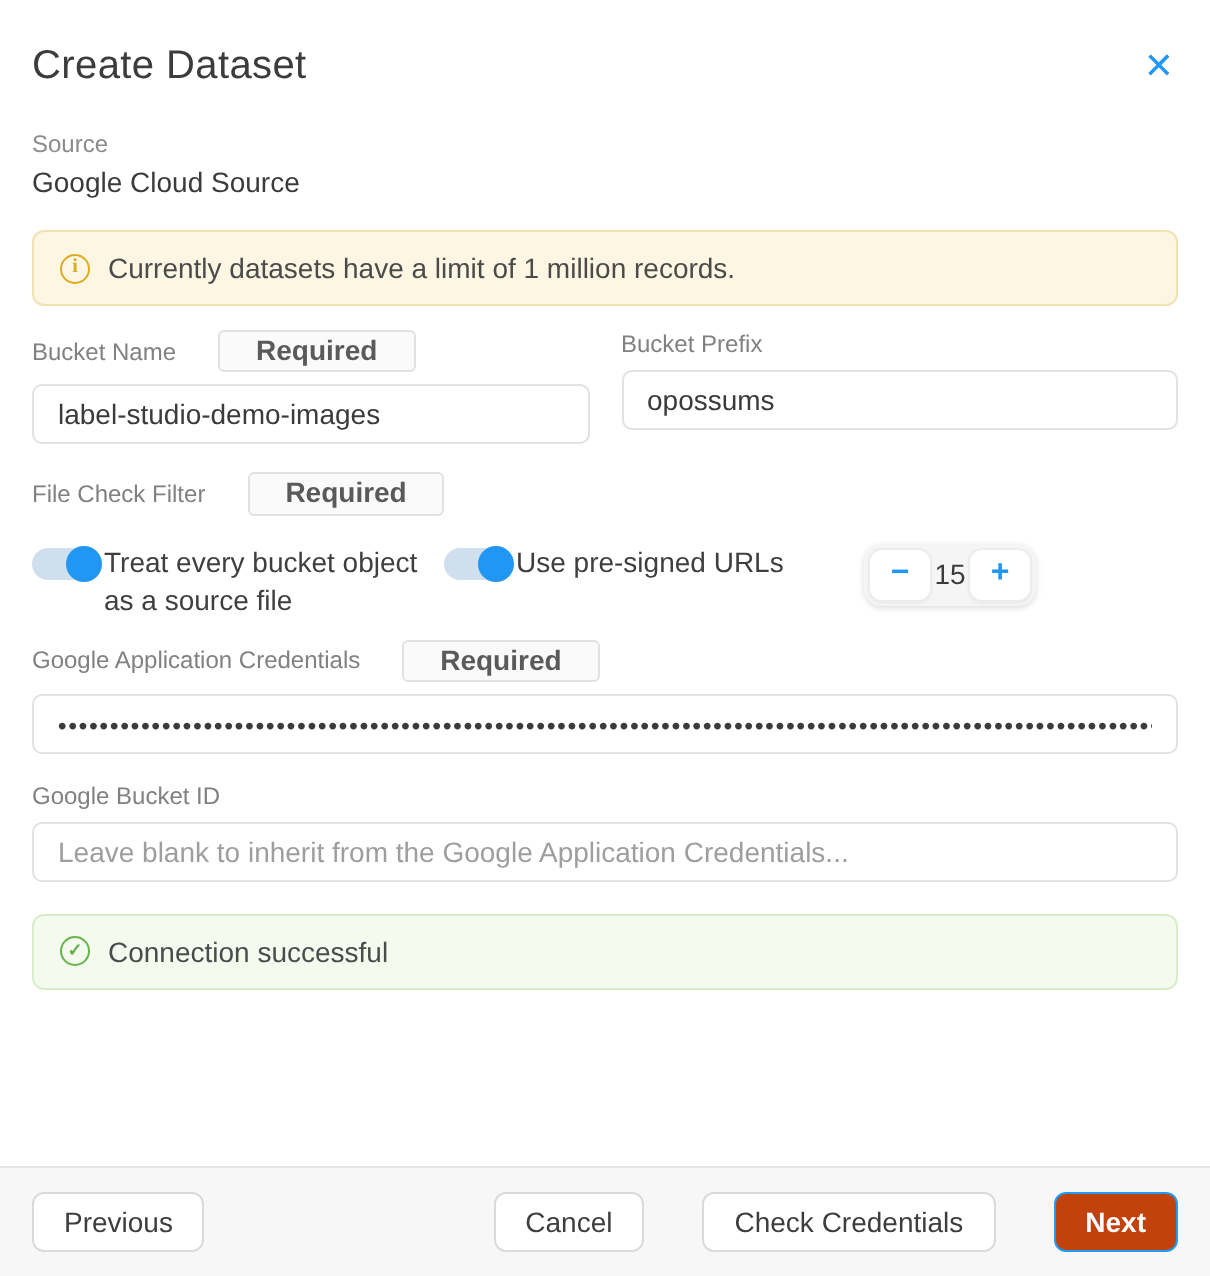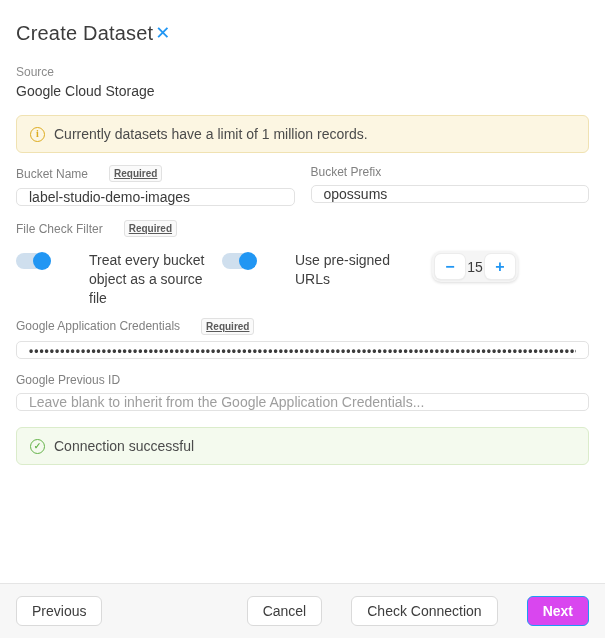--- a/index.html
+++ b/index.html
@@ -3,21 +3,21 @@
 <meta charset="utf-8">
 <style>
   * { margin:0; padding:0; box-sizing:border-box; }
   html,body { background:#fff; }
   body { font-family:"Liberation Sans", sans-serif; width:605px; height:638px; overflow:hidden; }
 
   .dialog { position:relative; width:605px; height:638px; background:#fff; }
   .content { padding:0 16px; }
 
   
-  .header { display:flex; align-items:flex-start; padding:22px 16px 0 16px; }
+  .header { display:flex; align-items:flex-start; justify-content:space-between; padding:22px 16px 0 16px; }
   .title { font-size:20px; font-weight:500; color:#3c3c3c; letter-spacing:.2px; }
   .close-btn { border:none; background:none; color:#2196f3; font-size:18px; font-weight:500; cursor:pointer; line-height:1; padding:2px; }
 
   
   .source-block { margin-top:20px; }
   .small-label { font-size:12px; color:#8b8b8b; }
   .source-value { margin-top:4px; font-size:14px; color:#3b3b3b; }
 
   
   .banner { margin-top:16px; border-radius:6px; padding:10px 13px; display:flex; align-items:center; gap:9px; font-size:14px; color:#4b4b4b; }
@@ -26,62 +26,62 @@
   .circle-icon { width:15px; height:15px; border-radius:50%; flex:0 0 auto; display:flex; align-items:center; justify-content:center; font-size:10px; line-height:1; }
   .info-icon { border:1.5px solid #ddab1e; color:#ddab1e; font-weight:700; font-family:"Liberation Serif", serif; }
   .check-icon { border:1.5px solid #65b34a; color:#65b34a; font-weight:700; font-size:9px; }
 
   
   .fields-row { display:grid; grid-template-columns:1fr 1fr; gap:16px; margin-top:12px; }
   .field { display:block; }
   .field-full { margin-top:14px; }
   .label-row { display:flex; align-items:center; gap:21px; margin-bottom:6px; }
   .field-label { font-size:12px; color:#818181; }
-  .req-badge { font-size:10px; font-weight:600; color:#5a5a5a; background:#fafafa; border:1px solid #e1e1e1; border-radius:3px; padding:2px 4px; line-height:1.1;text-decoration:underline; }
-  .text-input { width:100%; height:18px; border:1px solid #e2e2e2; border-radius:5px; padding:0 12px; font-size:14px; color:#3b3b3b; background:#fff; font-family:"Liberation Sans", sans-serif; outline:none; }
+  .req-badge { font-size:14px; font-weight:600; color:#5a5a5a; background:#fafafa; border:1px solid #e1e1e1; border-radius:3px; padding:2px 18px; line-height:1.1; }
+  .text-input { width:100%; height:30px; border:1px solid #e2e2e2; border-radius:5px; padding:0 12px; font-size:14px; color:#3b3b3b; background:#fff; font-family:"Liberation Sans", sans-serif; outline:none; }
   .text-input::placeholder { color:#9e9e9e; }
   .pw-input { letter-spacing:1px; font-size:12px; font-weight:700; padding-top:3px; }
 
   
   .toggles-row { display:flex; align-items:flex-start; margin-top:14px; }
   .toggle-group { display:block; }
   .tg1 { width:206px; }
   .tg2 { width:186px; }
-  .toggle-line { display:flex; align-items:flex-start;gap:37px; }
+  .toggle-line { display:flex; align-items:flex-start; }
   .switch { position:relative; width:32px; height:16px; border-radius:8px; background:#cfdfee; flex:0 0 auto; margin-top:2px; cursor:pointer; }
   .switch .knob { position:absolute; right:-3px; top:-1px; width:18px; height:18px; border-radius:50%; background:#2196f3; }
   .toggle-label { margin-left:4px; font-size:14px; color:#3f3f3f; line-height:1.35; }
   .helper-text { margin:6px 0 0 36px; font-size:13px; color:#c0c0c0; line-height:1.4; width:180px; }
 
   
   .stepper { display:flex; align-items:center; background:#f5f5f5; border-radius:9px; padding:3px; box-shadow:0 1px 3px rgba(0,0,0,.14); margin-left:24px; margin-top:0px; }
   .step-btn { width:30px; height:25px; background:#fff; border:none; border-radius:6px; box-shadow:0 0 0 1px #ececec, 0 1px 2px rgba(0,0,0,.10); color:#2196f3; font-size:16px; font-weight:700; display:flex; align-items:center; justify-content:center; cursor:pointer; line-height:1; }
   .step-value { width:20px; text-align:center; font-size:14px; color:#3b3b3b; }
 
   
   .footer { position:absolute; left:0; right:0; bottom:0; height:55px; background:#f7f7f7; border-top:1px solid #e5e5e5; display:flex; align-items:center; padding:0 16px; }
   .btn { height:30px; padding:0 15px; border-radius:6px; border:1px solid #dadada; background:#fff; font-size:14px; font-weight:500; color:#3d3d3d; cursor:pointer; font-family:"Liberation Sans", sans-serif; }
   .btn-group { margin-left:auto; display:flex; gap:29px; }
-  .btn.primary { background:#d946ef; border-color:#1e9bf5; color:#fff; font-weight:600; }
+  .btn.primary { background:#c2410c; border-color:#1e9bf5; color:#fff; font-weight:600; }
 </style>
 </head>
 <body>
 
 <div class="dialog">
 
   <div class="header">
     <div class="title">Create Dataset</div>
     <button class="close-btn">✕</button>
   </div>
 
   <div class="content">
 
     <div class="source-block">
       <div class="small-label">Source</div>
-      <div class="source-value">Google Cloud Storage</div>
+      <div class="source-value">Google Cloud Source</div>
     </div>
 
     <div class="banner warning">
       <span class="circle-icon info-icon">i</span>
       <span>Currently datasets have a limit of 1 million records.</span>
     </div>
 
     <div class="fields-row">
       <div class="field">
         <div class="label-row">
@@ -134,34 +134,34 @@
     <div class="field-full" style="margin-top:10px;">
       <div class="label-row">
         <span class="field-label">Google Application Credentials</span>
         <span class="req-badge">Required</span>
       </div>
       <input class="text-input pw-input" type="text" value="•••••••••••••••••••••••••••••••••••••••••••••••••••••••••••••••••••••••••••••••••••••••••••••••••••••••••••••••••••••••••••••••••••••••••••••" style="">
     </div>
 
     <div class="field-full">
       <div class="label-row">
-        <span class="field-label">Google Previous ID</span>
+        <span class="field-label">Google Bucket ID</span>
       </div>
       <input class="text-input" type="text" placeholder="Leave blank to inherit from the Google Application Credentials..." style="">
     </div>
 
     <div class="banner success">
       <span class="circle-icon check-icon">✓</span>
       <span>Connection successful</span>
     </div>
 
   </div>
 
   <div class="footer">
     <button class="btn">Previous</button>
     <div class="btn-group">
       <button class="btn">Cancel</button>
-      <button class="btn">Check Connection</button>
+      <button class="btn">Check Credentials</button>
       <button class="btn primary">Next</button>
     </div>
   </div>
 
 </div>
 
 </body></html>

